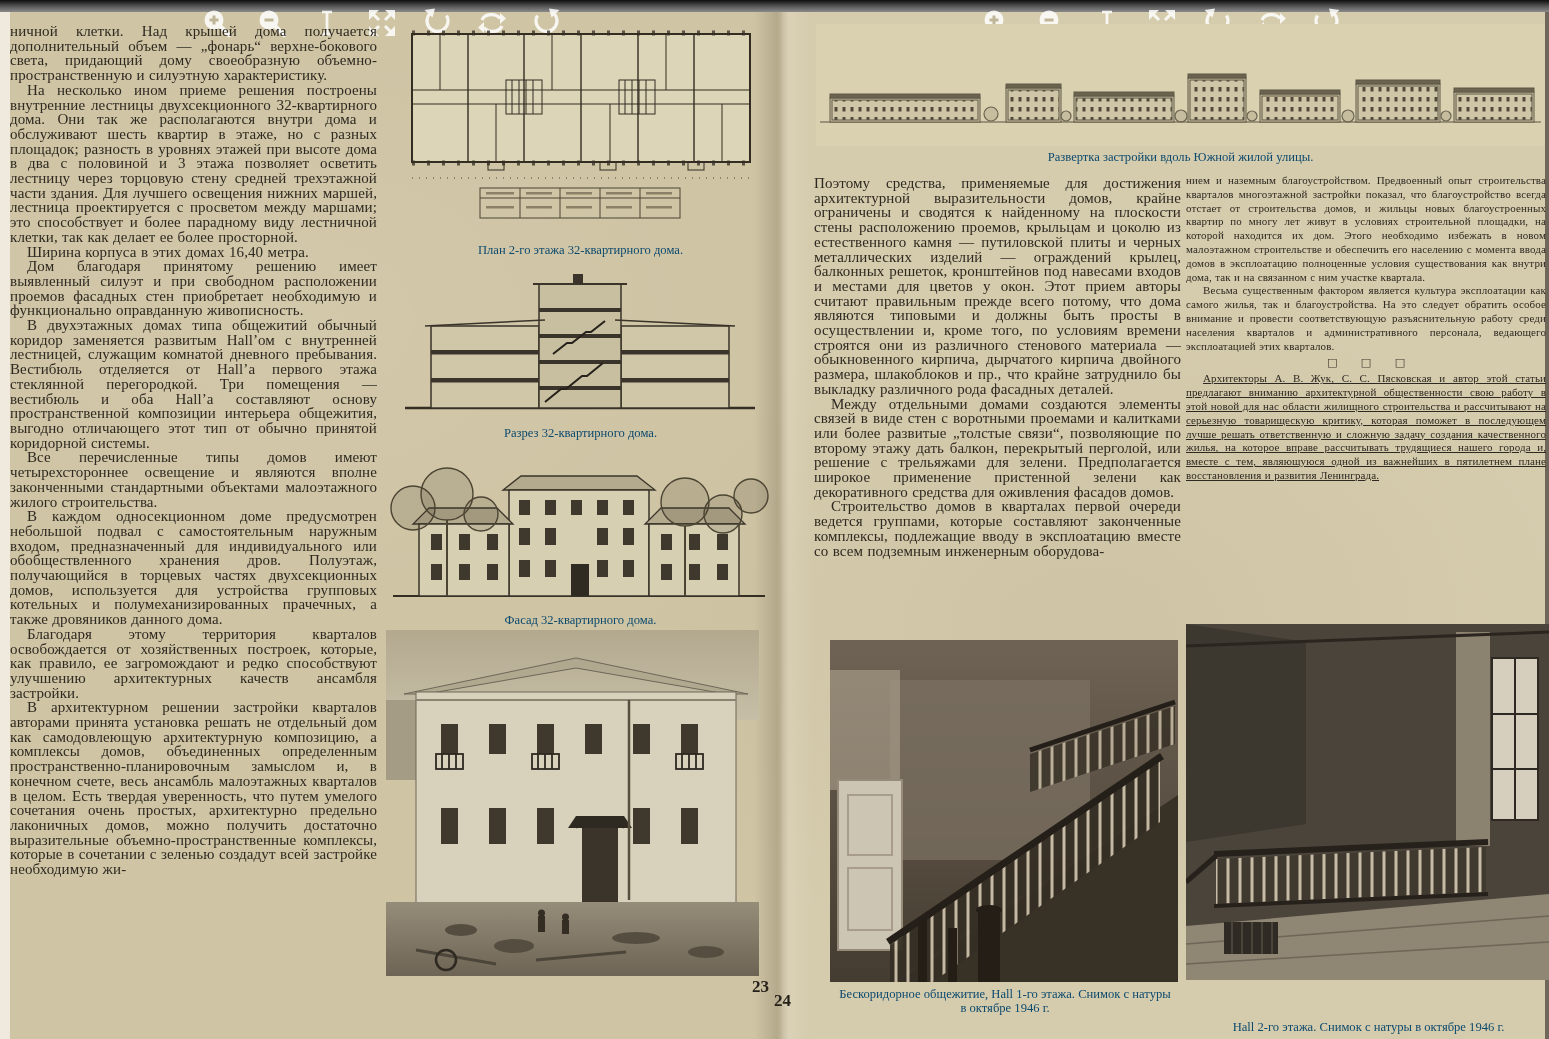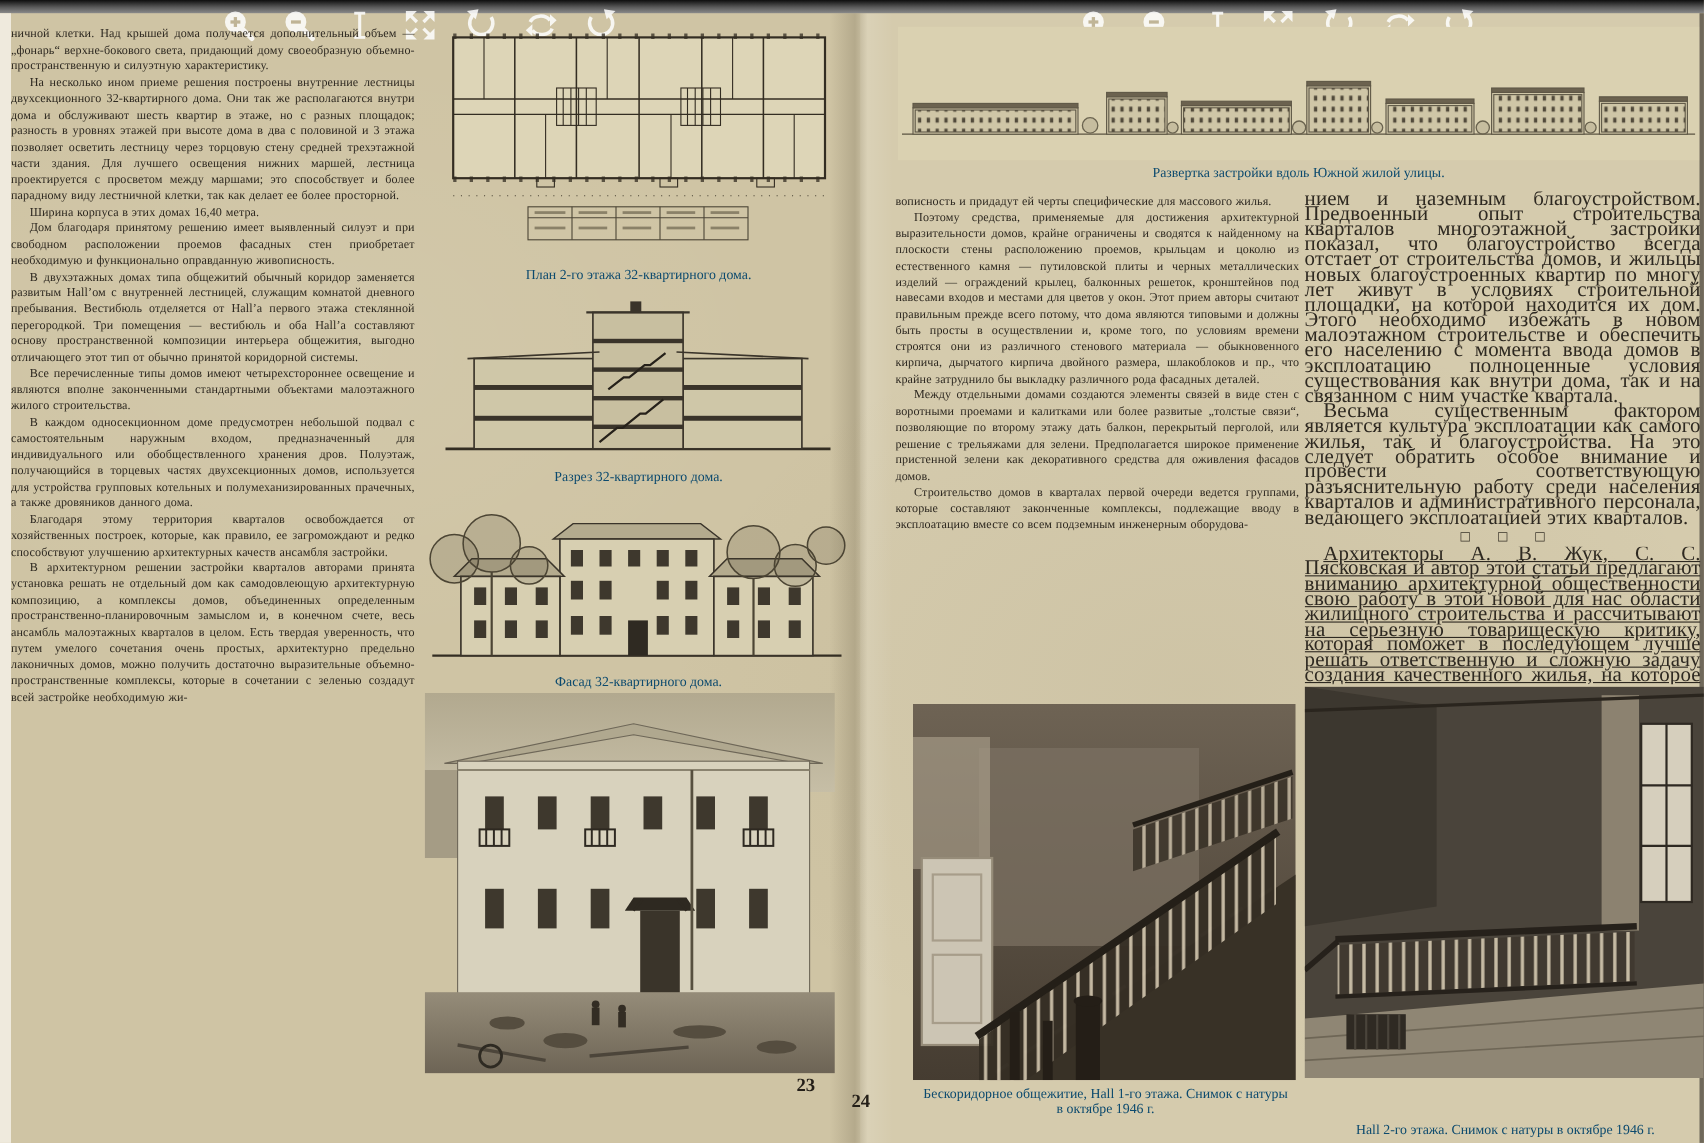--- a/index.html
+++ b/index.html
@@ -23,27 +23,27 @@
       radial-gradient(ellipse 600px 400px at 18% 30%,rgba(255,255,255,.07),rgba(0,0,0,0) 70%),
       radial-gradient(ellipse 700px 500px at 70% 60%,rgba(90,75,40,.06),rgba(0,0,0,0) 70%);}
   
   .toolbar{top:4px;height:38px;display:flex;align-items:center;gap:21px;}
   .tb-left{left:200px;}
   .tb-right{left:980px;}
   .ticon{width:34px;height:34px;display:flex;align-items:center;justify-content:center;
     opacity:.85;cursor:pointer;}
   .ticon svg{display:block;}
   
-  .col{font-size:11px;line-height:14.7px;text-align:justify;overflow:hidden;
+  .col{font-size:15px;line-height:14.7px;text-align:justify;overflow:hidden;
     letter-spacing:.1px;word-spacing:.5px;}
   .col p{margin:0;text-indent:17px;}
   .cont-start p:first-child{text-indent:0;}
   .col-left{left:10px;top:24px;width:367px;height:986px;}
   .col-mid{left:814px;top:176px;width:367px;height:460px;}
-  .col-right{left:1186px;top:174px;width:360px;font-size:19px;line-height:13.8px;}
+  .col-right{left:1186px;top:174px;width:360px;font-size:11px;line-height:13.8px;}
   .col-right-wrap{left:1186px;top:174px;width:360px;height:448px;overflow:hidden;}
   .ornament{text-align:center;font-family:"DejaVu Sans",sans-serif;font-size:11px;
     letter-spacing:10px;margin:3px 0 3px 10px;color:#3a342a;}
   
   .cap{font-size:12.6px;line-height:14px;text-align:center;color:#0c4a6e;}
   .cap-plan{left:388px;top:225px;width:385px;margin-top:18px;}
   .cap-section{left:388px;top:426px;width:385px;}
   .cap-facade{left:388px;top:613px;width:385px;}
   .cap-photo{left:400px;top:1038px;width:300px;}
   .cap-pan{left:816px;top:150px;width:729px;}
@@ -52,21 +52,21 @@
   
   .fig{overflow:hidden;}
   .fig-plan{left:388px;top:26px;width:385px;height:196px;}
   .fig-section{left:395px;top:250px;width:370px;height:172px;}
   .fig-facade{left:385px;top:446px;width:388px;height:164px;}
   .fig-bphoto{left:386px;top:630px;width:373px;height:346px;}
   .fig-pan{left:816px;top:24px;width:729px;height:122px;}
   .fig-stairs{left:830px;top:640px;width:348px;height:342px;}
   .fig-hall{left:1186px;top:624px;width:363px;height:356px;}
   .pagenum{font-weight:bold;font-size:17px;color:#241f18;}
-  .pn-23{left:724px;top:977px;}
+  .pn-23{left:752px;top:977px;}
   .pn-24{left:774px;top:991px;}
 </style>
 </head>
 <body>
 
 <div class="abs right-paper"></div>
 <div class="abs gutter"></div>
 <div class="abs paper-mottle"></div>
 <div class="abs top-edge"></div>
 <div class="abs left-edge"></div>
@@ -459,21 +459,20 @@
         <circle cx="365" cy="92" r="6"></circle>
         <circle cx="436" cy="92" r="5"></circle>
         <circle cx="532" cy="92" r="6"></circle>
         <circle cx="630" cy="92" r="5"></circle>
     </g>
   </svg>
 </div>
 <div class="abs cap cap-pan">Развертка застройки вдоль Южной жилой улицы.</div>
 
 <div class="abs col col-mid cont-start">
-    <p>вописность и придадут ей черты специфические для массового жилья.</p>
     <p>Поэтому средства, применяемые для достижения архитектурной выразительности домов, крайне ограничены и сводятся к найденному на плоскости стены расположению проемов, крыльцам и цоколю из естественного камня — путиловской плиты и черных металлических изделий — ограждений крылец, балконных решеток, кронштейнов под навесами входов и местами для цветов у окон. Этот прием авторы считают правильным прежде всего потому, что дома являются типовыми и должны быть просты в осуществлении и, кроме того, по условиям времени строятся они из различного стенового материала — обыкновенного кирпича, дырчатого кирпича двойного размера, шлакоблоков и пр., что крайне затруднило бы выкладку различного рода фасадных деталей.</p>
     <p>Между отдельными домами создаются элементы связей в виде стен с воротными проемами и калитками или более развитые „толстые связи“, позволяющие по второму этажу дать балкон, перекрытый перголой, или решение с трельяжами для зелени. Предполагается широкое применение пристенной зелени как декоративного средства для оживления фасадов домов.</p>
     <p>Строительство домов в кварталах первой очереди ведется группами, которые составляют законченные комплексы, подлежащие вводу в эксплоатацию вместе со всем подземным инженерным оборудова-</p>
   </div>
 
 <div class="abs col-right-wrap">
   <div class="col col-right cont-start">
       <p>нием и наземным благоустройством. Предвоенный опыт строительства кварталов многоэтажной застройки показал, что благоустройство всегда отстает от строительства домов, и жильцы новых благоустроенных квартир по многу лет живут в условиях строительной площадки, на которой находится их дом. Этого необходимо избежать в новом малоэтажном строительстве и обеспечить его населению с момента ввода домов в эксплоатацию полноценные условия существования как внутри дома, так и на связанном с ним участке квартала.</p>
       <p>Весьма существенным фактором является культура эксплоатации как самого жилья, так и благоустройства. На это следует обратить особое внимание и провести соответствующую разъяснительную работу среди населения кварталов и административного персонала, ведающего эксплоатацией этих кварталов.</p>
     </div>

